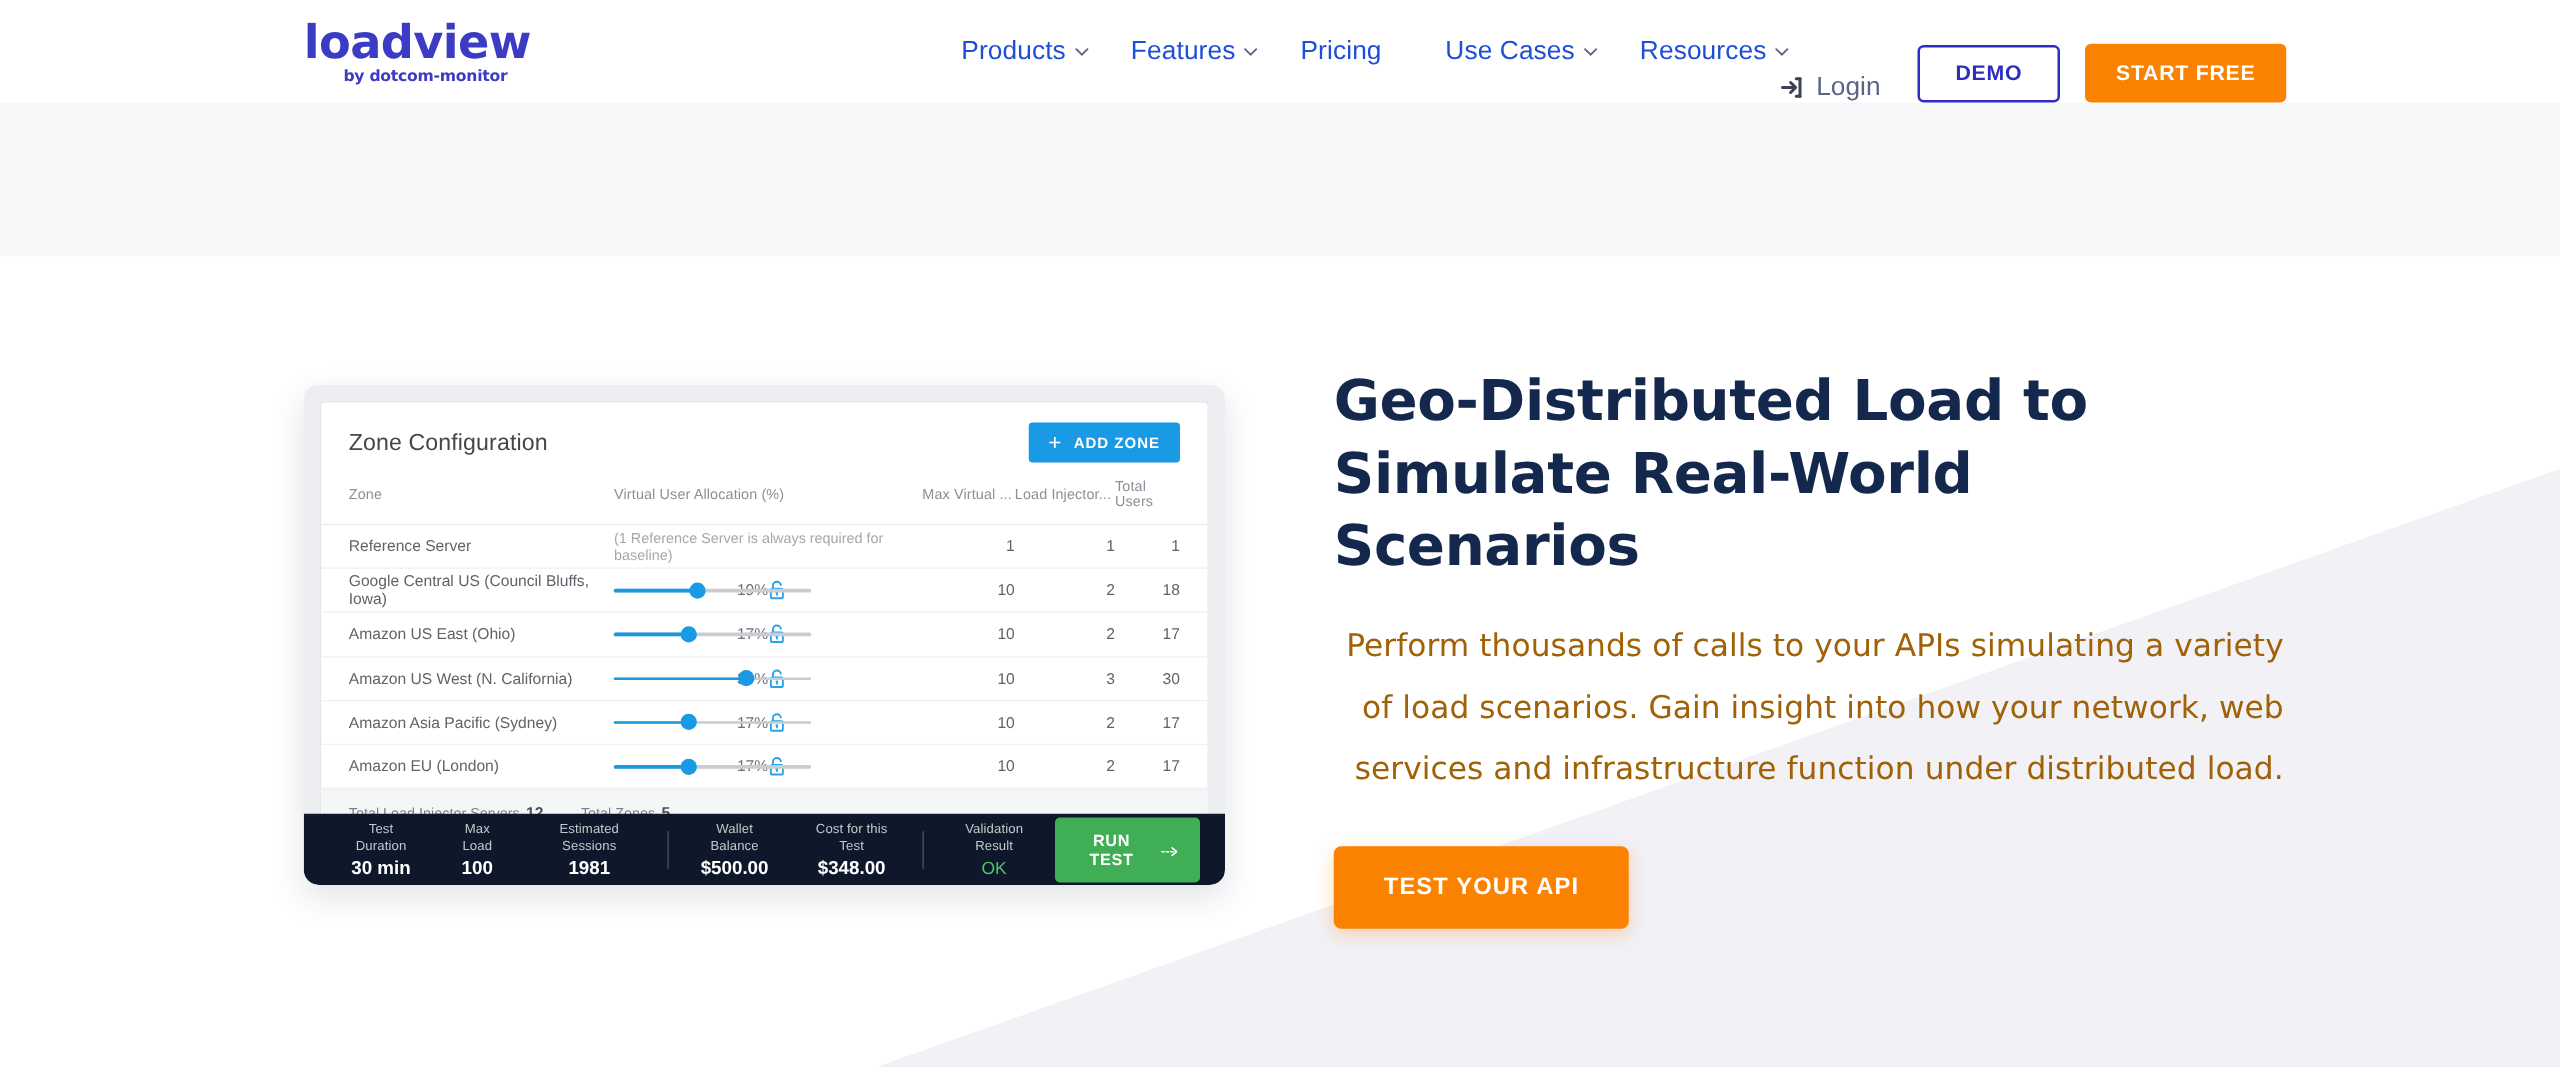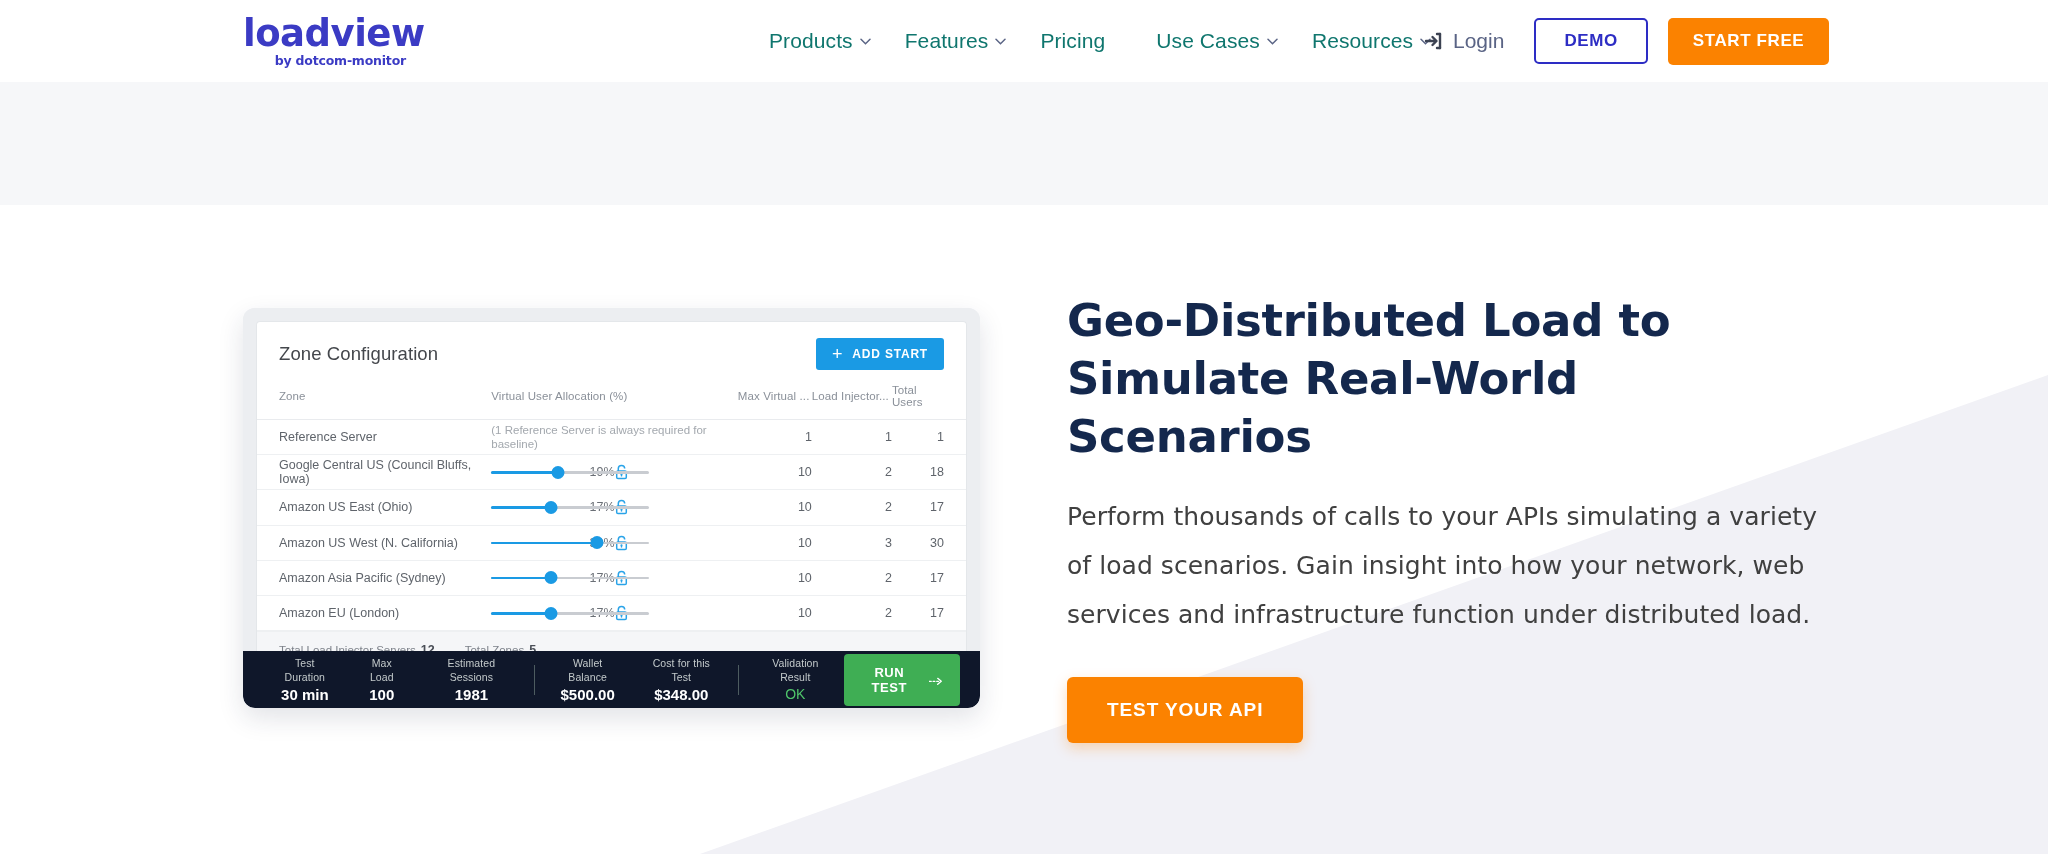--- a/index.html
+++ b/index.html
@@ -34,26 +34,26 @@
   }
   .logo-sub {
     font-size: 12.5px; font-weight:700; color:#3b3bc4; text-align:right;
     letter-spacing:-0.2px; margin-top:1px; padding-right:2px;
     font-family:"DejaVu Sans", sans-serif;
   }
 
   .nav { position:absolute; left: 752px; top:0; height:82px; display:flex; align-items:center; gap:0px; }
   .nav-item {
     display:flex; align-items:center; gap:7px;
-    font-size: 21px; color:#0f766e; cursor:pointer;
+    font-size: 21px; color:#1d4ed8; cursor:pointer;
     padding: 0 17px; white-space:nowrap; letter-spacing:0.1px;
   }
   .chev { display:inline-block; width:11px; height:7px; }
   .chev svg { display:block; }
-  .actions { position:absolute; left: 1424px; top:0; height:82px; display:flex; align-items:center; gap:0; }
+  .actions { position:absolute; left: 1424px; top:0; height:82px; display:flex; align-items:flex-end; gap:0; }
   .login {
     display:flex; align-items:center; gap:9px;
     font-size:21px; color:#5a6485; cursor:pointer; margin-right:30px;
   }
   .login-icon { width:20px; height:20px; display:block; }
   .btn-demo {
     border:2.5px solid #2d2dc4; color:#2d2dc4; background:#fff;
     font-size:17px; font-weight:700; letter-spacing:0.6px;
     padding: 11px 28px; border-radius:5px; cursor:pointer;
     font-family:"Liberation Sans", sans-serif;
@@ -143,22 +143,22 @@
   }
   .arr { width:17px; height:11px; display:block; }
 
   
   .copy { position:absolute; left: 1067px; top: 292px; width: 760px; z-index:5; }
   .h1 {
     font-size: 45px; line-height: 58px; color:#14284d; font-weight:700;
     letter-spacing:-0.3px; font-family:"DejaVu Sans", sans-serif;
   }
   .lead {
-    margin-top: 26px; font-size: 25px; line-height: 49px; color:#404040;
-    font-weight:400; letter-spacing:0.05px; font-family:"DejaVu Sans", sans-serif;
+    margin-top: 26px; font-size: 25px; line-height: 49px; color:#a16207;
+    font-weight:400; letter-spacing:0.05px; font-family:"DejaVu Sans", sans-serif;text-align:right;
   }
   .btn-api {
     margin-top: 38px; background:#fb8200; color:#ffffff; border:none;
     border-radius: 6px; font-size: 19px; font-weight:700; letter-spacing:0.9px;
     padding: 22px 40px; cursor:pointer; box-shadow: 0 5px 14px rgba(251,130,0,0.28);
     font-family:"Liberation Sans", sans-serif;
   }
 </style>
 </head>
 <body>
@@ -237,21 +237,21 @@
   </div>
 
   <div class="dash-wrap">
     <div class="dash-outer">
       <div class="dash-card">
 
         <div class="zc-head">
           <div class="zc-title">Zone Configuration</div>
           <button class="add-zone">
             <span class="plus">+</span>
-            <span>ADD START</span>
+            <span>ADD ZONE</span>
           </button>
         </div>
 
         <table class="zt">
           <thead>
             <tr>
               <th class="col-zone">Zone</th>
               <th class="col-alloc" colspan="2">Virtual User Allocation (%)</th>
               <th class="col-max">Max Virtual ...</th>
               <th class="col-inj">Load Injector...</th>

